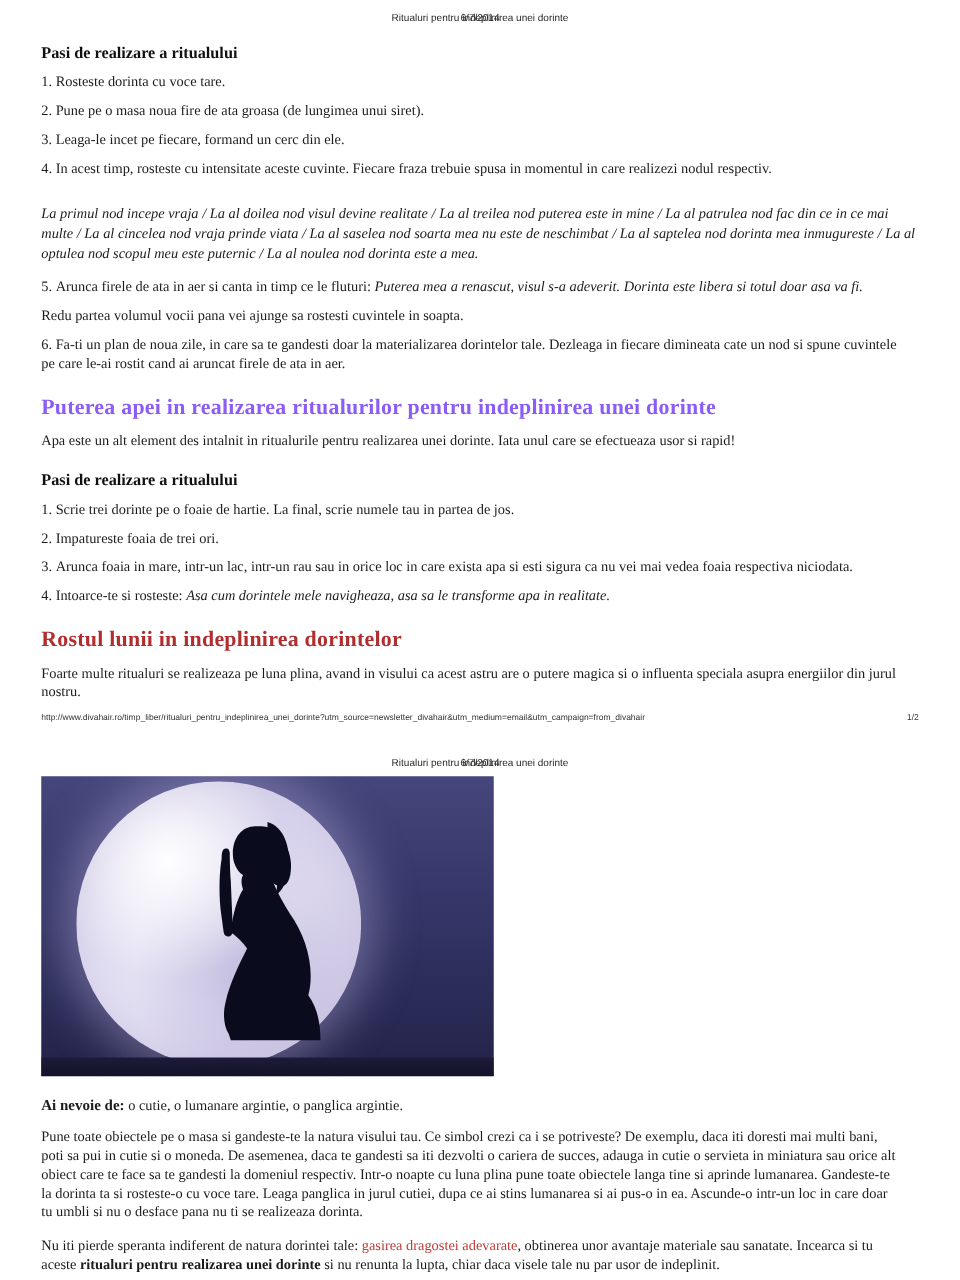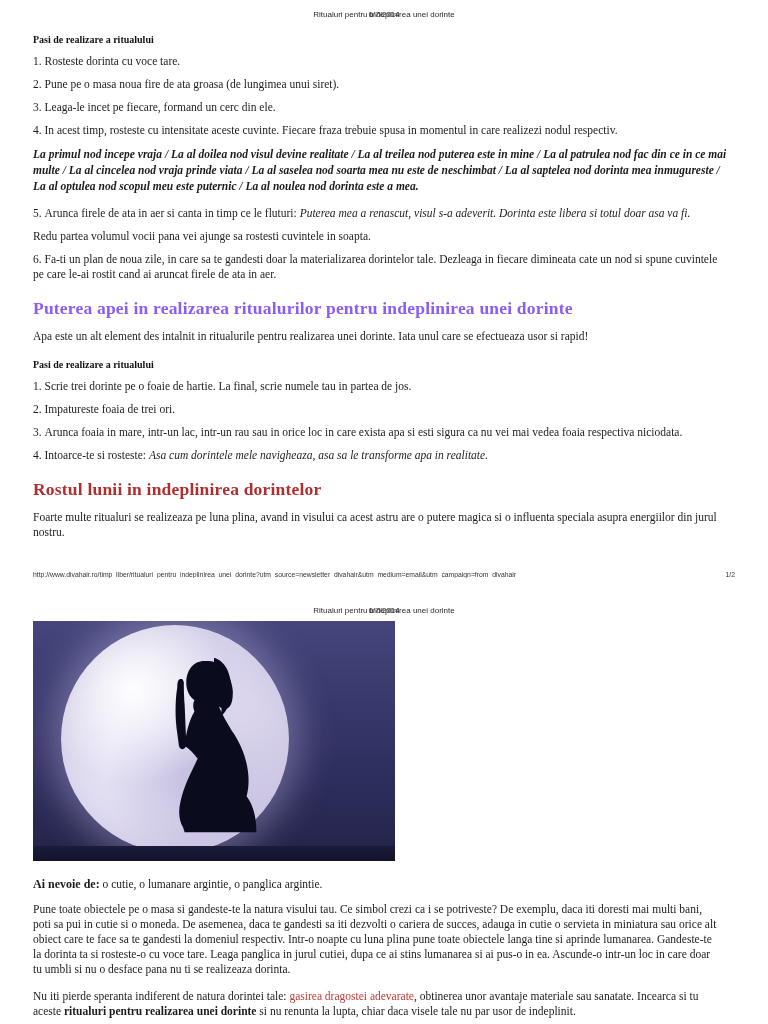--- a/index.html
+++ b/index.html
@@ -12,27 +12,27 @@
   .page1{height:596px;}
   .page2{height:428px;}
   .pg-header{
     display:flex;justify-content:center;align-items:flex-start;
     padding:10px 33px 0 33px;
     font-family:"Liberation Sans","DejaVu Sans",sans-serif;
     font-size:8px;color:#2a2a2a;
   }
   .pg-header .pg-title{position:absolute;left:0;right:0;text-align:center;}
   .content{padding:0 33px;}
-  h3.sub{font-size:10px;font-weight:bold;margin:15px 0 9px 0;color:#111;}
+  h3.sub{font-size:13px;font-weight:bold;margin:15px 0 9px 0;color:#111;}
   h2.red{font-size:17.5px;font-weight:bold;margin:16px 0 10px 0;letter-spacing:.2px;}
   p.body, .li{font-size:11.5px;line-height:15px;margin:0 16px 8px 0;}
   .li{margin-bottom:8px;}
   .list{margin:0 0 2px 0;}
   .ital{font-style:italic;text-align:center;}
-  .incant{font-style:italic;font-size:11.5px;line-height:16px;margin:8px 0 12px 0;font-weight:bold;}
+  .incant{font-style:italic;font-size:11.5px;line-height:16px;margin:20px 0 12px 0;}
   .pg-footer{
     position:absolute;left:33px;right:33px;bottom:18px;
     display:flex;justify-content:space-between;align-items:center;
     font-family:"Liberation Sans","DejaVu Sans",sans-serif;
     font-size:6.8px;color:#333;
   }
   .pg-footer .url{max-width:640px;white-space:nowrap;overflow:hidden;}
   
   .moon-image{
     width:362px;height:240px;margin:6px 0 0 0;position:relative;overflow:hidden;

